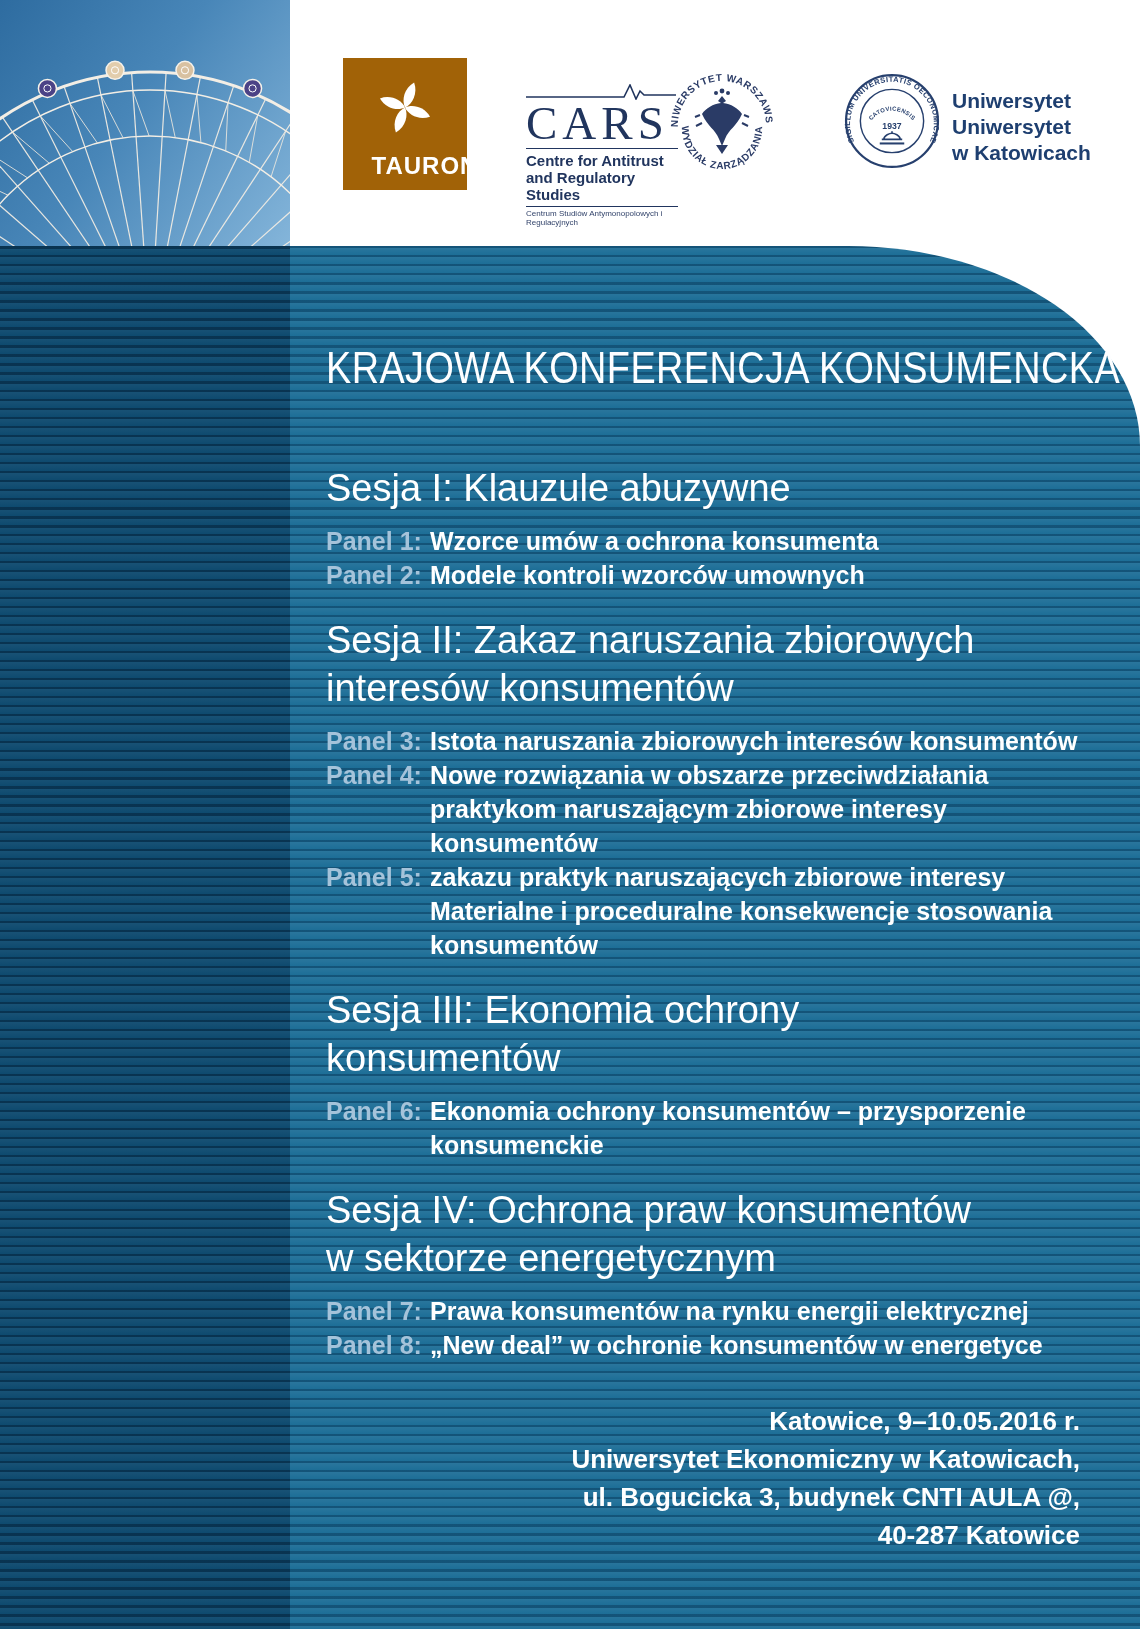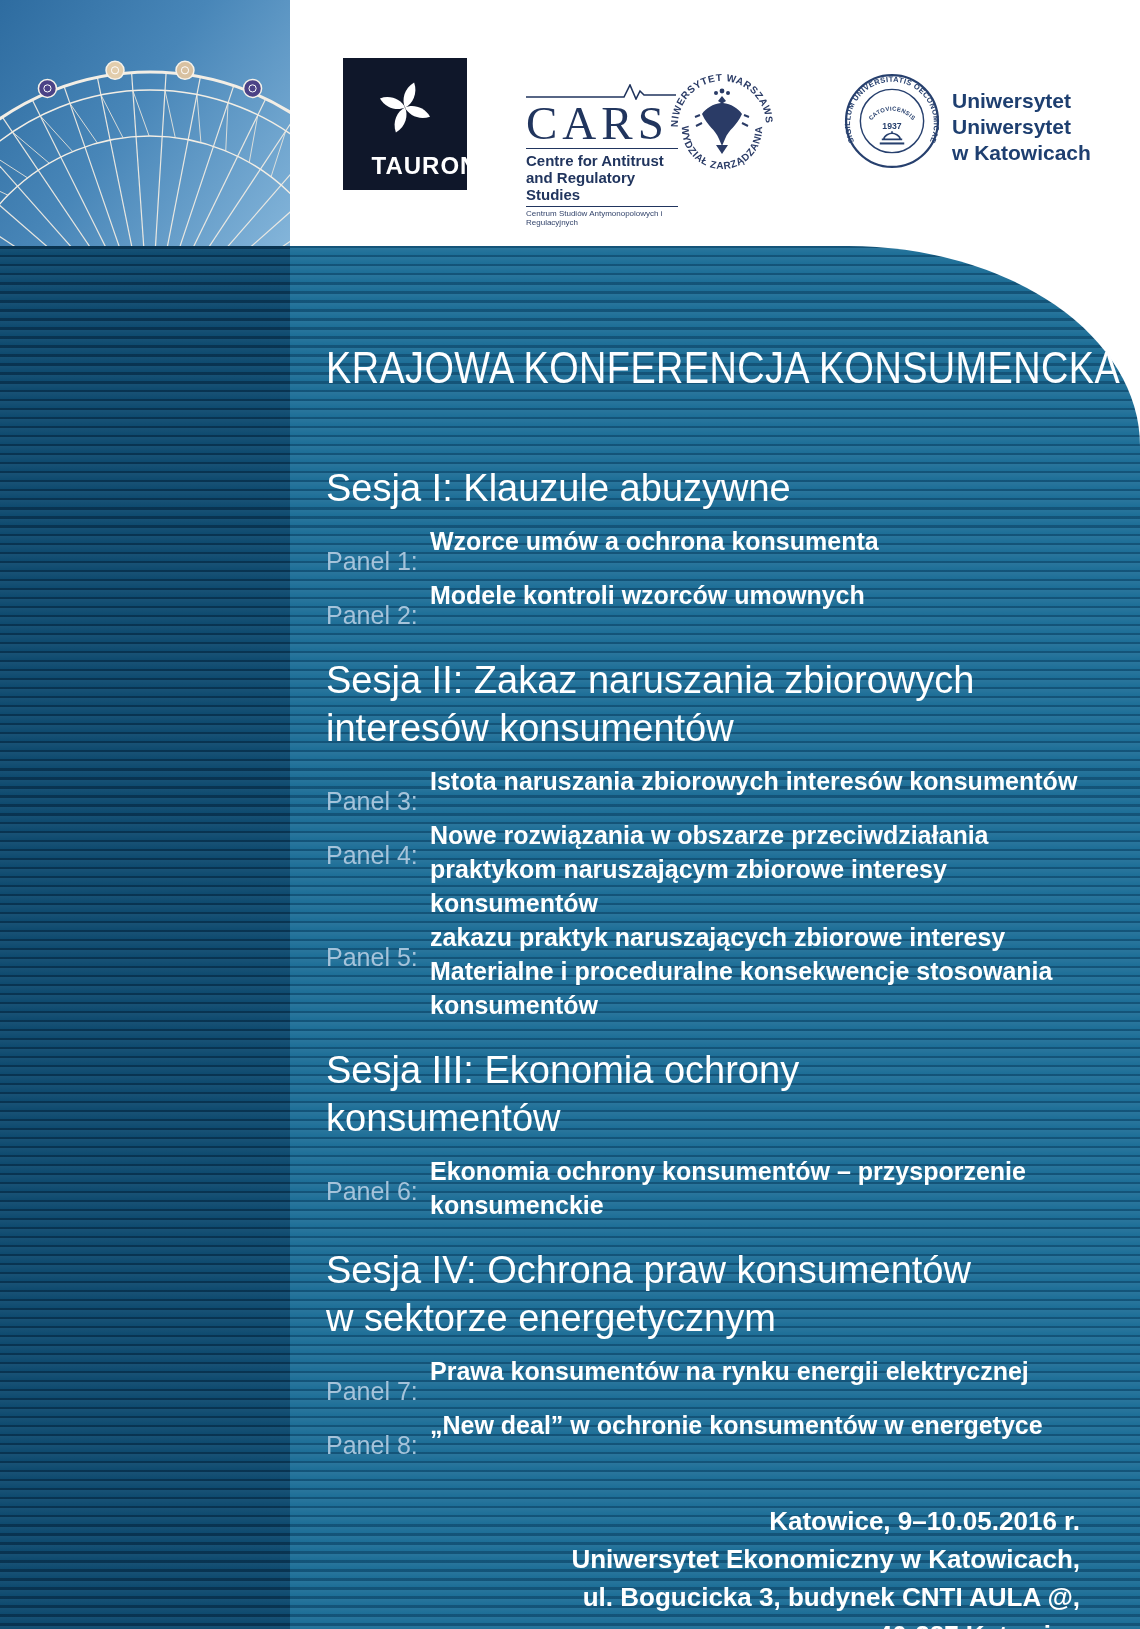--- a/index.html
+++ b/index.html
@@ -37,21 +37,21 @@
   .conf-title{margin-top:96px;font-size:44px;font-weight:300;color:#fdfeff;letter-spacing:0.5px;
               white-space:nowrap;transform:scaleX(0.86);transform-origin:left center;line-height:52px;}
 
   .session{margin-top:22px;}
   .session.first{margin-top:70px;}
   .session.gap{margin-top:24px;}
   .s-head{font-weight:normal;font-size:38px;line-height:48px;color:#ffffff;}
   .s-head span{display:block;white-space:nowrap;}
   .s-panels{margin-top:12px;}
   .p-row{display:flex;}
-  .p-label{flex:0 0 104px;width:104px;color:#a5c3da;font-weight:normal;font-size:25px;line-height:34px;margin-top:20px;}
+  .p-label{flex:0 0 104px;width:104px;color:#a5c3da;font-weight:bold;font-size:25px;line-height:34px;}
   .p-text{font-weight:bold;font-size:25px;line-height:34px;color:#ffffff;}
   .p-text span{display:block;white-space:nowrap;}
 
   #footer{margin-top:40px;text-align:right;font-weight:bold;font-size:26px;line-height:38px;color:#ffffff;}
   #footer div{white-space:nowrap;}
 
   svg text{font-family:"Liberation Sans","DejaVu Sans",sans-serif;}
 </style>
 </head>
 <body>
@@ -141,21 +141,21 @@
           <circle cx="362.618695198051" cy="172.85193702566286" r="3.6" fill="none" stroke="#ffffff" stroke-width="1"></circle>
           <circle cx="397.5997147130248" cy="233.44084012615593" r="9" fill="#4b4286" stroke="#f6f2ea" stroke-width="1.5"></circle>
           <circle cx="397.5997147130248" cy="233.44084012615593" r="3.6" fill="none" stroke="#ffffff" stroke-width="1"></circle>
           <circle cx="415.7072228481812" cy="301.0189804850262" r="9" fill="#e2cdac" stroke="#f6f2ea" stroke-width="1.5"></circle>
           <circle cx="415.7072228481812" cy="301.0189804850262" r="3.6" fill="none" stroke="#ffffff" stroke-width="1"></circle>
           <circle cx="415.7072228481812" cy="370.9810195149738" r="9" fill="#d8c1a1" stroke="#f6f2ea" stroke-width="1.5"></circle>
           <circle cx="415.7072228481812" cy="370.9810195149738" r="3.6" fill="none" stroke="#ffffff" stroke-width="1"></circle>
         </svg>
     </div>
 
-    <div class="tauron" style="background:#0f172a;padding-left:40px;">
+    <div class="tauron" style="background:#a16207;padding-left:40px;">
       <svg class="mark" width="74" height="74" viewBox="0 0 100 100">
         <g fill="#ffffff" transform="rotate(20 50 48)">
           <path d="M50,48 C42,40 40,24 50,12 C60,24 58,40 50,48 Z"></path>
           <path d="M50,48 C58,40 74,38 86,48 C74,58 58,56 50,48 Z"></path>
           <path d="M50,48 C58,56 60,72 50,84 C40,72 42,56 50,48 Z"></path>
           <path d="M50,48 C42,56 26,58 14,48 C26,38 42,40 50,48 Z"></path>
         </g>
       </svg>
       <div class="word">TAURON</div>
     </div>

